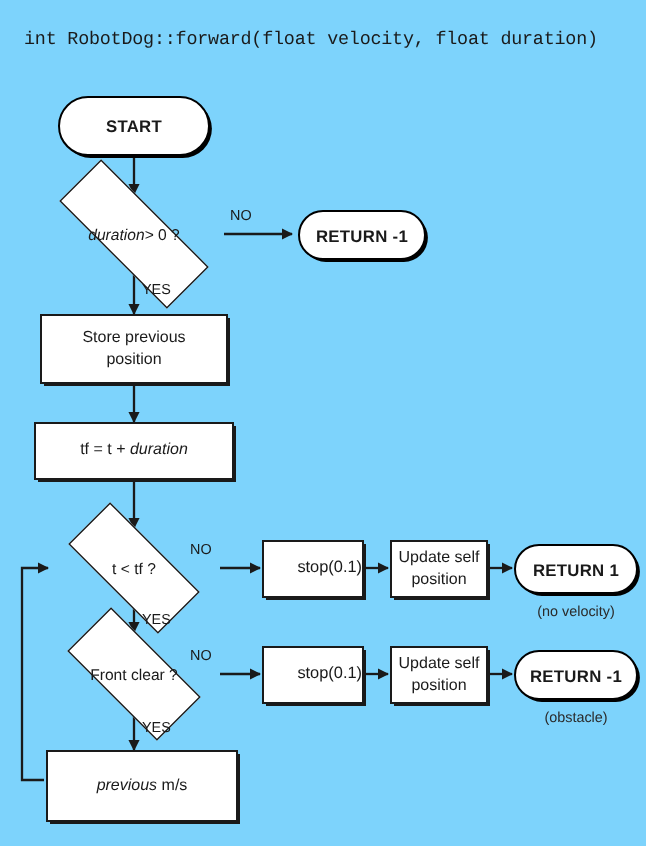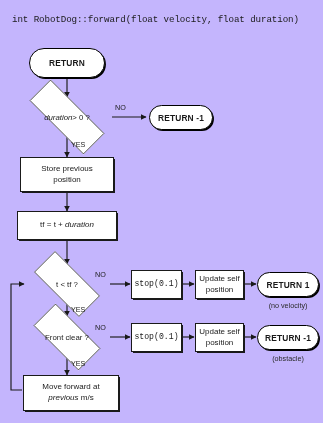--- a/index.html
+++ b/index.html
@@ -4,21 +4,21 @@
 <style>
   html, body {
     margin: 0;
     padding: 0;
     background: #ffffff;
   }
   #canvas {
     position: relative;
     width: 323px;
     height: 423px;
-    background: #c4b5fd;
+    background: #7dd3fc;
     overflow: hidden;
     font-family: "Liberation Sans", sans-serif;
     color: #1a1a1a;
   }
   #title {
     position: absolute;
     left: 12px;
     top: 14px;
     font-family: "Liberation Mono", "DejaVu Sans Mono", monospace;
     font-size: 9.2px;
@@ -53,22 +53,23 @@
     box-shadow: 1.4px 1.4px 0 -0.45px #000;
   }
   
   .process {
     border: 1.3px solid #1a1a1a;
     font-size: 8px;
     line-height: 1.32;
     box-shadow: 1.5px 1.5px 0 -0.5px #1a1a1a;
   }
   .process.mono {
-    font-family: Liberation Mono, monospace;
+    font-family: Liberation Sans, sans-serif;
     font-size: 8.2px;
+    justify-content: flex-end;
   }
   
   .decision {
     position: absolute;
     box-sizing: border-box;
   }
   .decision .dia {
     position: absolute;
     left: 50%;
     top: 50%;
@@ -147,21 +148,21 @@
 
       <path d="M 243 337 L 256 337"></path>
 
       <path d="M 67 358 L 67 375"></path>
 
       <path d="M 22 390 L 11 390 L 11 284 L 24 284"></path>
     </g>
   </svg>
 
   <div class="node terminal" style="left:29px; top:48px; width:76px; height:30px;">
-    <span>RETURN</span>
+    <span>START</span>
   </div>
 
   <div class="decision" style="left:14px; top:97px; width:106px; height:40px;">
     <div class="dia"></div>
     <div class="dlabel">
         <em>duration</em>
         <span> &gt; 0 ?</span>
       </div>
   </div>
   <div class="edge-label" style="left:115px; top:103px;">NO</div>
@@ -216,17 +217,16 @@
     <span>Update self</span>
     <span>position</span>
   </div>
 
   <div class="node terminal" style="left:257px; top:325px; width:62px; height:25px;">
     <span>RETURN -1</span>
   </div>
   <div class="caption" style="left:257px; top:354px; width:62px;">(obstacle)</div>
 
   <div class="node process" style="left:23px; top:375px; width:96px; height:36px; flex-direction:column;">
-    <span>Move forward at</span>
     <span><em>previous</em><span> m/s</span></span>
   </div>
 
 </div>
 
 </body></html>

